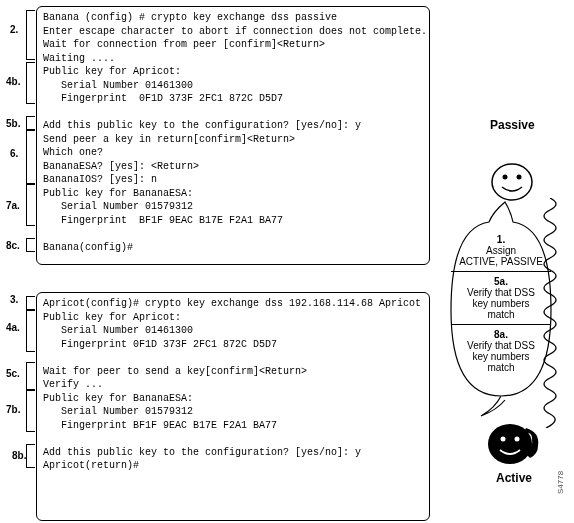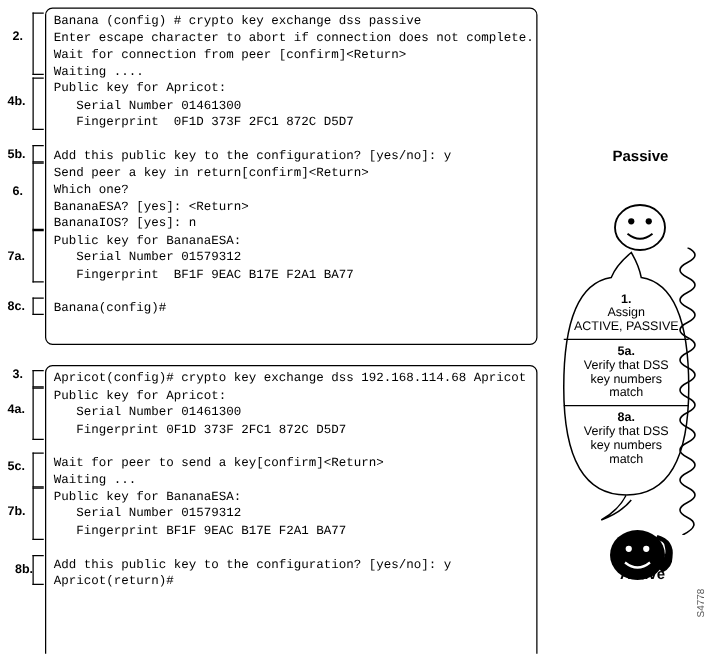--- a/index.html
+++ b/index.html
@@ -1,17 +1,17 @@
 <!DOCTYPE html>
 <html><head>
 <meta charset="utf-8">
 <style>
   html,body{margin:0;padding:0;background:#fff;font-family:"Courier New",monospace;font-size:10px;color:#000;}
   .page{position:relative;width:574px;height:523px;}
-  .term{position:absolute;border:1px solid #000;border-radius:6px;background:#fff;line-height:1.35;padding:4px 6px 16px 6px;}
+  .term{position:absolute;border:1px solid #000;border-radius:6px;background:#fff;line-height:1.35;padding:4px 6px 5px 6px;}
   .term .line{white-space:pre;}
   .lbl{position:absolute;font-family:"Helvetica Neue",Arial,sans-serif;font-size:10px;font-weight:bold;}
   .bracket{position:absolute;width:8px;border-left:1px solid #000;border-top:1px solid #000;border-bottom:1px solid #000;}
   .heading{font-family:"Helvetica Neue",Arial,sans-serif;font-size:12px;font-weight:bold;}
   .bubble{position:absolute;font-family:"Helvetica Neue",Arial,sans-serif;font-size:10px;text-align:center;}
   .hr{border:none;border-top:1px solid #000;margin:4px 6px;}
   .face{position:absolute;}
   .tiny{position:absolute;font-family:Arial,sans-serif;font-size:8px;color:#555;}
 </style>
 </head>
@@ -54,21 +54,21 @@
   <div class="bracket" style="left:26px;top:184px;height:40px;"></div>
   <div class="bracket" style="left:26px;top:238px;height:12px;"></div>
 
   <div class="term" style="left:36px;top:292px;width:380px;height:218px;">
     <div class="line">Apricot(config)# crypto key exchange dss 192.168.114.68 Apricot</div>
     <div class="line">Public key for Apricot:</div>
     <div class="line">   Serial Number 01461300</div>
     <div class="line">   Fingerprint 0F1D 373F 2FC1 872C D5D7</div>
     <div class="line"> </div>
     <div class="line">Wait for peer to send a key[confirm]&lt;Return&gt;</div>
-    <div class="line">Waiting ...</div>
+    <div class="line">Verify ...</div>
     <div class="line">Public key for BananaESA:</div>
     <div class="line">   Serial Number 01579312</div>
     <div class="line">   Fingerprint BF1F 9EAC B17E F2A1 BA77</div>
     <div class="line"> </div>
     <div class="line">Add this public key to the configuration? [yes/no]: y</div>
     <div class="line">Apricot(return)#</div>
   </div>
 
   <div class="lbl" style="left:10px;top:294px;">3.</div>
   <div class="lbl" style="left:6px;top:322px;">4a.</div>
@@ -124,17 +124,17 @@
   <div class="face" style="left:484px;top:418px;">
     <svg width="58" height="52" viewBox="0 0 58 52">
       <ellipse cx="26" cy="26" rx="22" ry="20" fill="#000"></ellipse>
       <circle cx="19" cy="21" r="2.5" fill="#fff"></circle>
       <circle cx="33" cy="21" r="2.5" fill="#fff"></circle>
       <path d="M16 32 Q26 40 36 32" fill="none" stroke="#fff" stroke-width="1.8"></path>
       <path d="M42 10 Q56 14 54 28 Q54 36 46 40 L40 34 Q50 30 48 20 Q48 14 40 14 Z" fill="#000"></path>
     </svg>
   </div>
 
-  <div class="heading" style="position:absolute;left:496px;top:452px;">Active</div>
+  <div class="heading" style="position:absolute;left:496px;top:471px;">Active</div>
 
   <div class="tiny" style="left:556px;top:494px;transform:rotate(-90deg);transform-origin:left top;">S4778</div>
 
 </div>
 
 </body></html>

